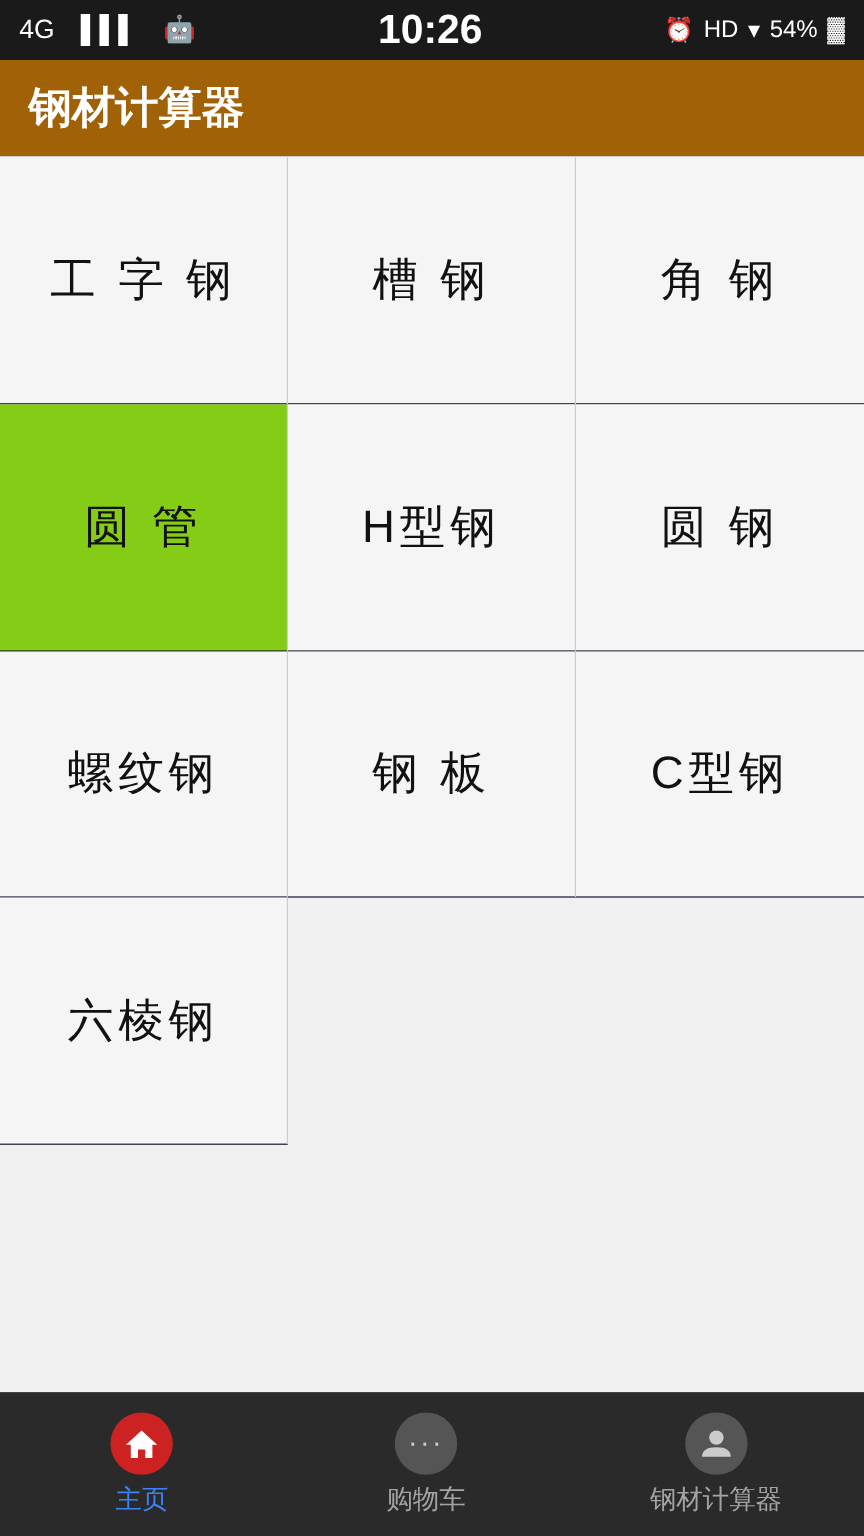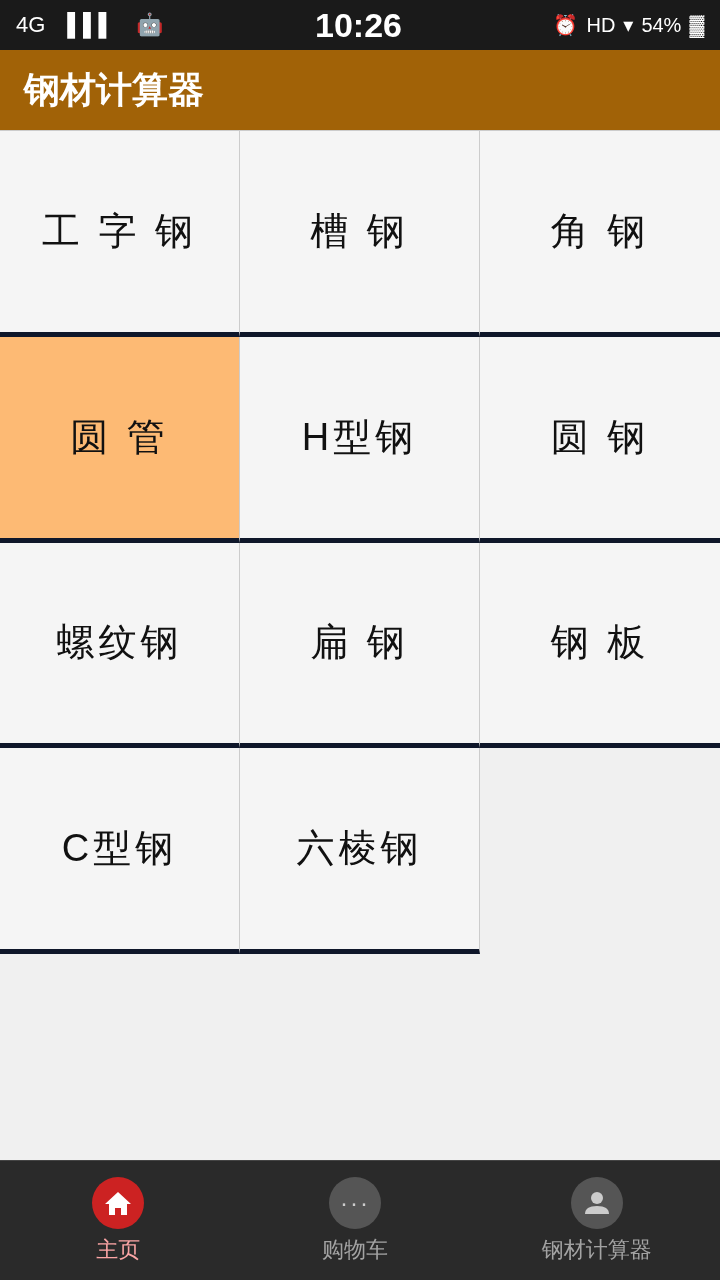--- a/index.html
+++ b/index.html
@@ -55,35 +55,35 @@
       gap: 0;
       border-top: 1px solid #ccc;
     }
 
     .grid-item {
       background: #f5f5f5;
       display: flex;
       align-items: center;
       justify-content: center;
       border-right: 1px solid #ccc;
-      border-bottom: 5px solid #0f172a;
+      border-bottom: 1px solid #0f172a;
       cursor: pointer;
       transition: background 0.1s;
       font-size: 38px;
       letter-spacing: 4px;
       color: #111;
     }
     .grid-item:nth-child(3n) {
       border-right: none;
     }
     .grid-item:nth-last-child(-n+3) {
       
     }
     .grid-item.highlight {
-      background: #fdba74;
+      background: #84cc16;
     }
 
     
     .bottom-nav {
       background: #2a2a2a;
       height: 120px;
       display: flex;
       align-items: center;
       justify-content: space-around;
       flex-shrink: 0;
@@ -118,21 +118,21 @@
     }
     .nav-icon.order-icon {
       background: #555;
       color: #ccc;
     }
     .nav-label {
       font-size: 22px;
       color: #a3a3a3;
     }
     .nav-item.active .nav-label {
-      color: #fca5a5;
+      color: #3b82f6;
     }
   </style>
 </head>
 <body>
 
 <div class="status-bar">
   <div class="status-left">
     <span>4G</span>
     <span>▌▌▌</span>
     <span>🤖</span>
@@ -152,21 +152,20 @@
 </div>
 
 <div class="grid-container" id="grid">
 <div class="grid-item">工 字 钢</div>
     <div class="grid-item">槽  钢</div>
     <div class="grid-item">角  钢</div>
     <div class="grid-item highlight">圆  管</div>
     <div class="grid-item">H型钢</div>
     <div class="grid-item">圆  钢</div>
     <div class="grid-item">螺纹钢</div>
-    <div class="grid-item">扁  钢</div>
     <div class="grid-item">钢  板</div>
     <div class="grid-item">C型钢</div>
     <div class="grid-item">六棱钢</div>
   </div>
 
 <div class="bottom-nav" id="bottom-nav">
 <div class="nav-item active">
       <div class="nav-icon home-icon">
         <svg width="30" height="30" viewBox="0 0 30 30" fill="white">
       <polygon points="15,4 2,16 6,16 6,27 12,27 12,20 18,20 18,27 24,27 24,16 28,16"></polygon>

